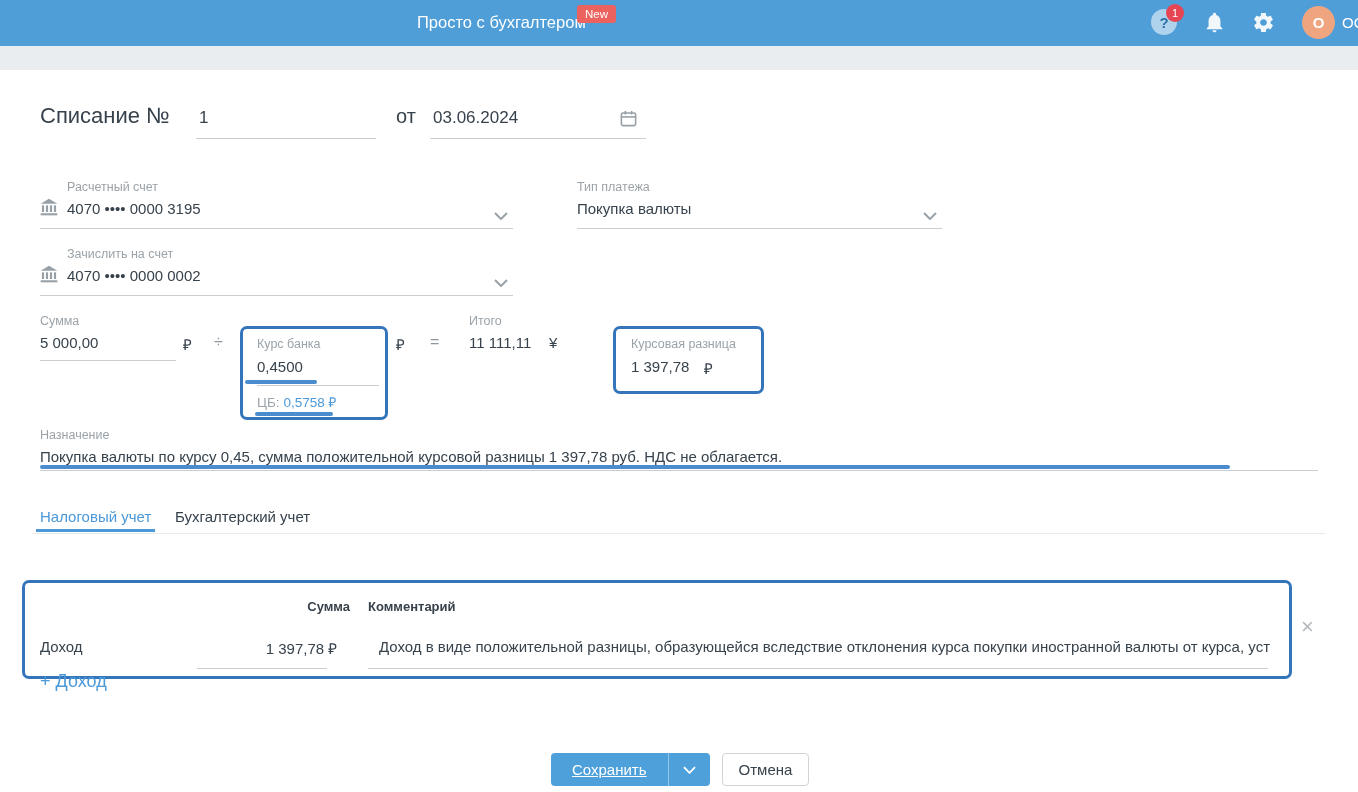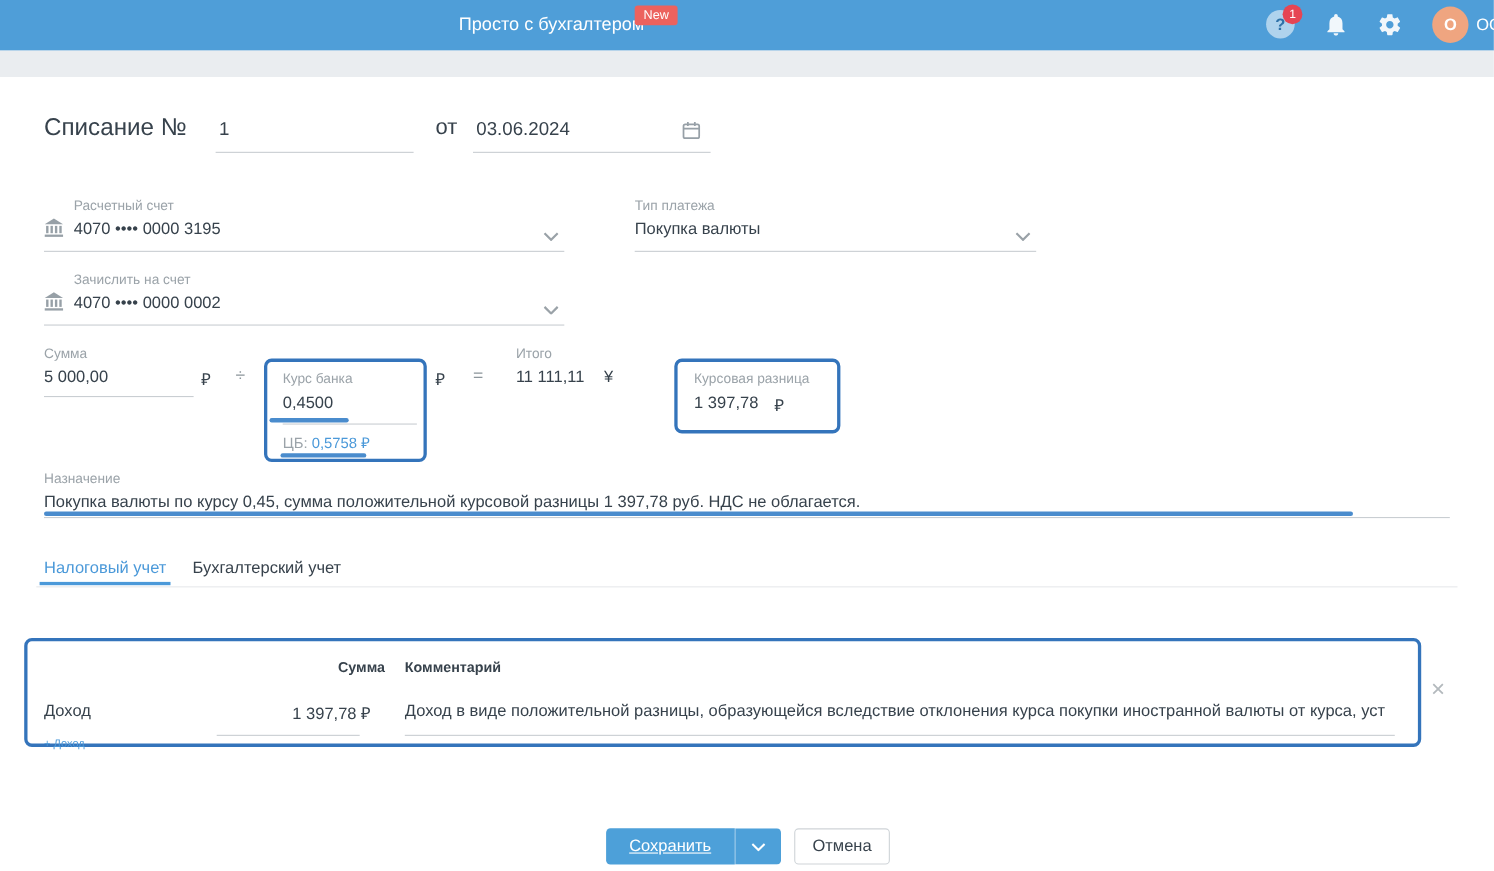--- a/index.html
+++ b/index.html
@@ -18,21 +18,21 @@
   .help-badge{position:absolute;left:15px;top:-5px;width:18px;height:18px;border-radius:50%;
     background:#e64553;color:#fff;font-size:11px;display:flex;align-items:center;justify-content:center;}
   .icon-btn{position:absolute;top:11px;cursor:pointer;}
   .avatar{position:absolute;left:1302px;top:6px;width:33px;height:33px;border-radius:50%;
     background:#efa580;color:#fff;font-size:15px;font-weight:bold;display:flex;align-items:center;justify-content:center;cursor:pointer;}
   .org-name{position:absolute;left:1342px;top:14px;color:#fff;font-size:15px;white-space:nowrap;}
   
   .h1{font-size:22px;color:#37424c;}
   .h2{font-size:20px;color:#37424c;text-align:right;}
   .lbl{font-size:12.5px;color:#9ba3a9;}
-  .val{font-size:15px;color:#37424c;white-space:nowrap;}
+  .val{font-size:15px;color:#37424c;white-space:nowrap;text-align:right;}
   .val17{font-size:17px;color:#37424c;}
   .op{font-size:16px;color:#8d969c;}
   .uline{position:absolute;height:1px;background:#c9ced2;}
   .ann{position:absolute;background:#4a8ccd;border-radius:2px;height:3.5px;}
   .annbox{position:absolute;border:3px solid #3474bb;border-radius:7px;box-sizing:border-box;margin-top:22px;}
   .link{color:#4b99d9;}
   .tab-active{font-size:15px;color:#4b99d9;cursor:pointer;}
   .tab{font-size:15px;color:#37424c;cursor:pointer;}
   .th{font-size:13px;font-weight:bold;color:#37424c;}
   .close-x{font-size:22px;color:#b3b9bd;cursor:pointer;line-height:1;}
@@ -187,21 +187,21 @@
     <div>
       <span class="abs val" style="left:15px;top:55px;">Доход</span>
       <span class="abs val" style="left:120px;top:55px;width:192px;text-align:right;">1 397,78 ₽</span>
       <div class="uline" style="left:172px;top:85px;width:130px;"></div>
       <span class="abs val nowrapclip" style="left:343px;top:55px;width:902px;">Доход в виде положительной разницы, образующейся вследствие отклонения курса покупки иностранной валюты от курса, уст</span>
       <div class="uline" style="left:343px;top:85px;width:900px;"></div>
     </div>
   </div>
   <span class="abs close-x" style="left:1301px;top:546px;">×</span>
 
-  <span class="abs link" style="left:40px;top:601px;font-size:10px;cursor:pointer;">+ Доход</span>
+  <span class="abs link" style="left:40px;top:601px;font-size:18px;cursor:pointer;">+ Доход</span>
 
   <div class="btn-save">
     <div class="btn-save-main">Сохранить</div>
     <div class="btn-save-arrow">
       <svg width="13" height="8" viewBox="0 0 14 8" fill="none" stroke="#ffffff" stroke-width="2">
           <path d="M1 1l6 6 6-6"></path>
         </svg>
     </div>
   </div>
   <div class="btn-cancel">Отмена</div>

